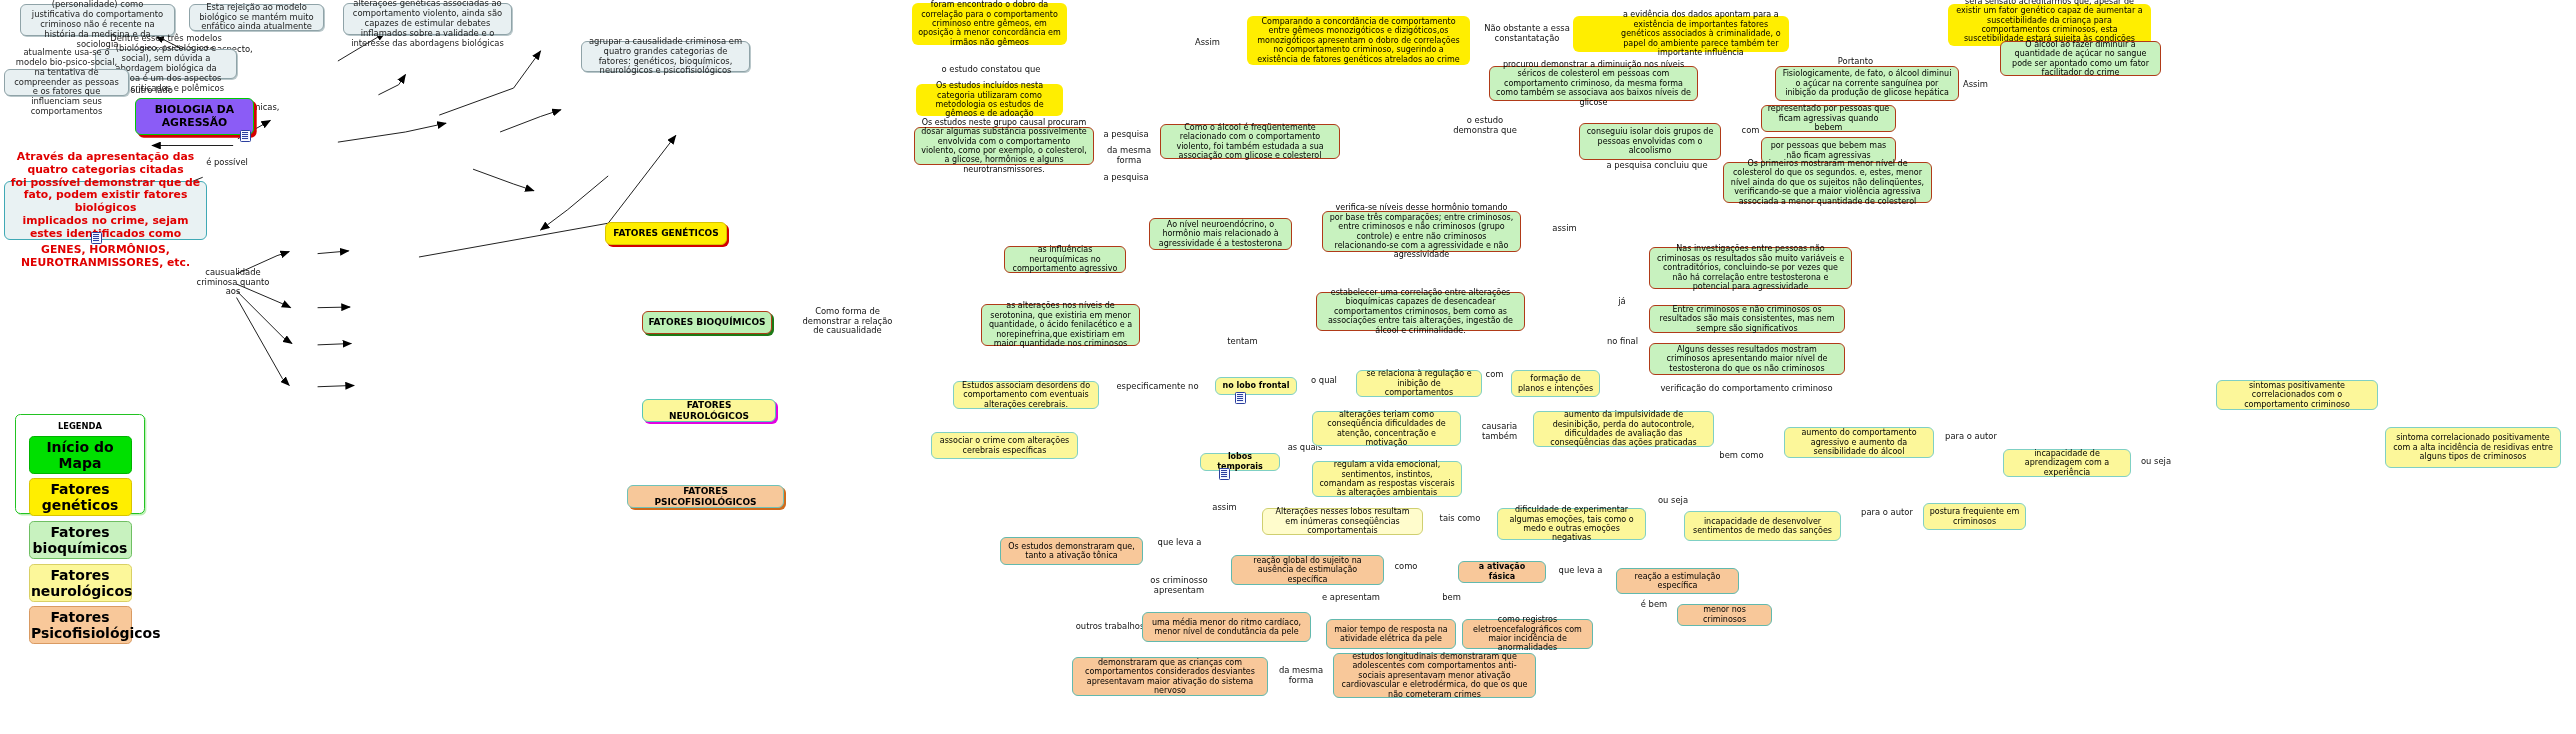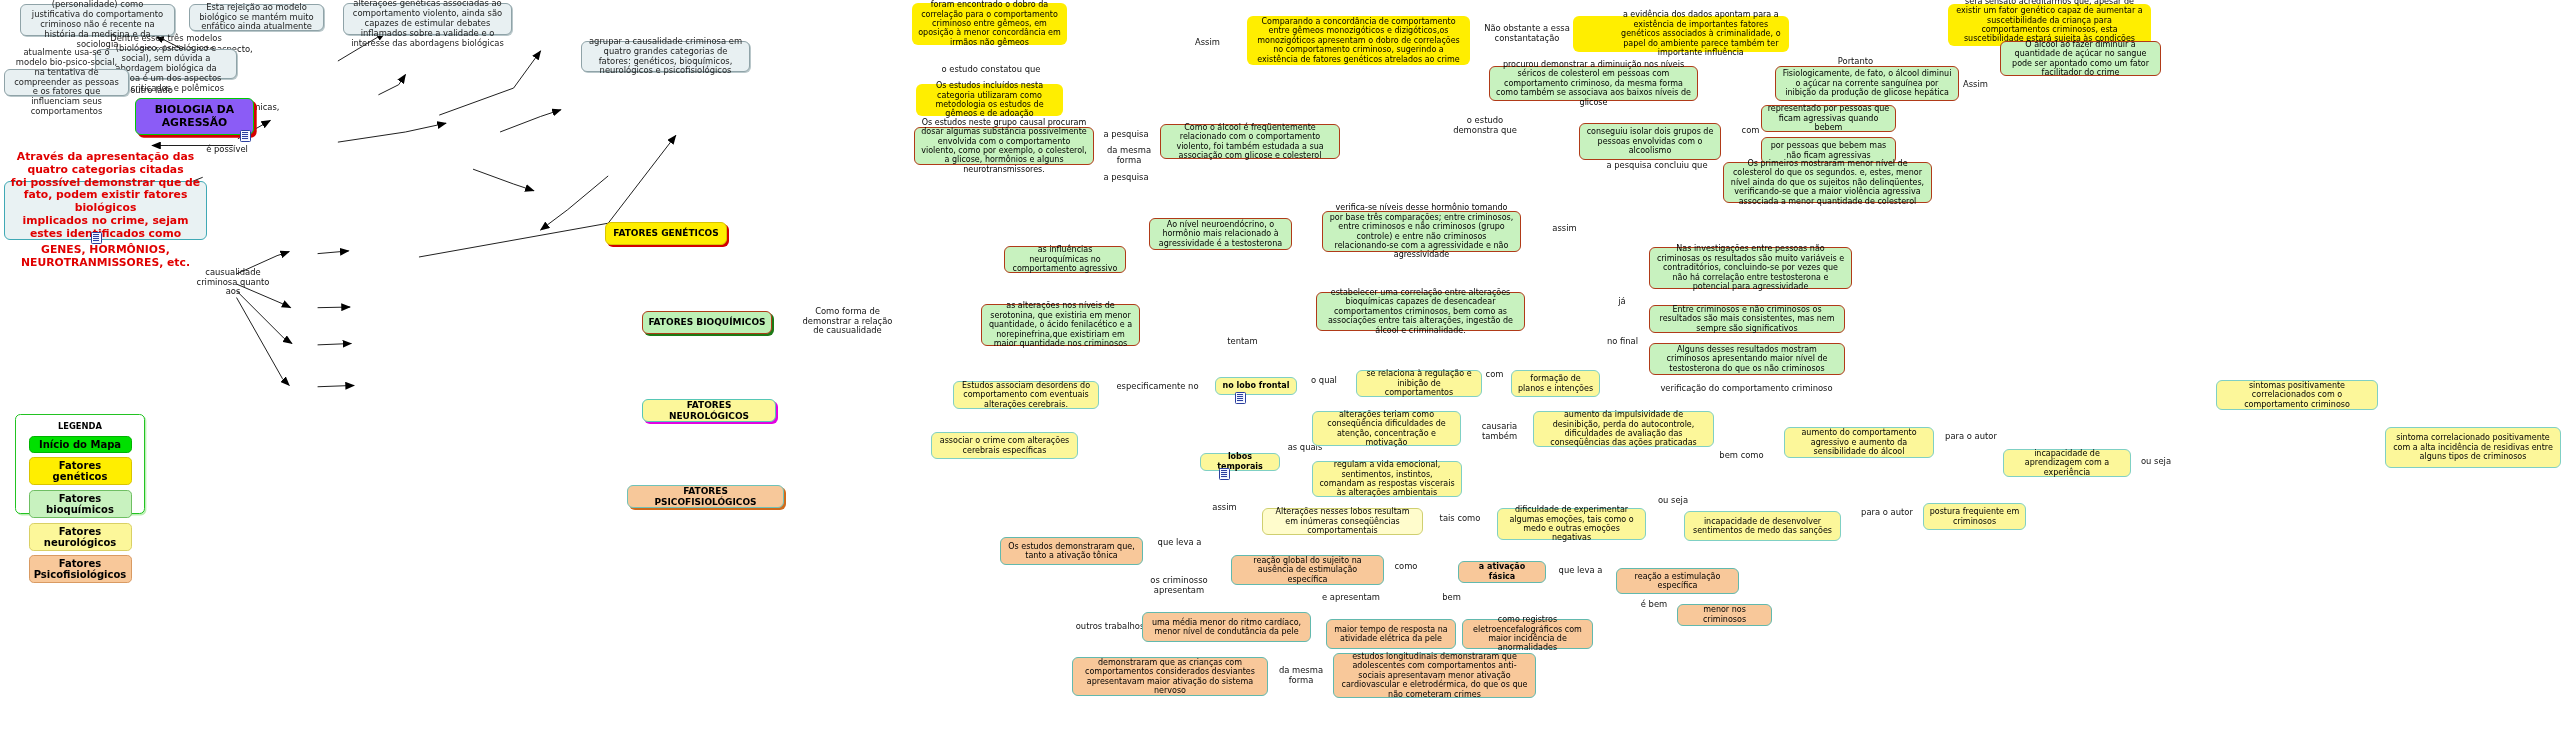--- a/index.html
+++ b/index.html
@@ -71,21 +71,21 @@
     position:absolute;left:15px;top:414px;width:128px;height:98px;
     background:#ffffff;border:1px solid #22c322;border-radius:5.4px;
     box-shadow:1.4px 1.4px 0 #bdf0b6;
     z-index:5;
   }
   #legend .leg-title{
     text-align:center;font-weight:bold;font-size:8.4px;margin-top:6px;color:#000;
   }
   #legend .chip{
     margin:4.7px auto 0;width:103px;box-sizing:border-box;
-    text-align:center;font-weight:bold;font-size:10px;
+    text-align:center;font-weight:bold;font-size:14px;
     border-radius:4.7px;padding:2px 1.4px;color:#000;
   }
   .chip.c-root{background:#00e000;border:0.7px solid #00b300;}
   .chip.c-gen {background:#ffee00;border:0.7px solid #d9c400;}
   .chip.c-bio {background:#c8f2bf;border:0.7px solid #6fbf63;}
   .chip.c-neu {background:#fcf79a;border:0.7px solid #d9d065;}
   .chip.c-psi {background:#f8c89a;border:0.7px solid #d99a62;}
 
   .noteicon{
     position:absolute;width:8.8px;height:10px;background:#eef2ff;
@@ -161,21 +161,21 @@
 
   <div class="lbl" style="left:132px;top:99px;width:61px;">para o autor</div>
 
   <div class="lbl" style="left:193px;top:103px;width:95px;">face as polêmicas, conclui</div>
 
   <div class="node n-root" style="left:135px;top:98px;width:119px;height:37px;">
     <span class="txt">BIOLOGIA DA AGRESSÃO</span>
   </div>
   <div class="noteicon" style="left:240px;top:130px;"></div>
 
-  <div class="lbl" style="left:200px;top:145px;width:54px;">é possível</div>
+  <div class="lbl" style="left:200px;top:158px;width:54px;">é possível</div>
 
   <div class="lbl" style="left:108px;top:185px;width:81px;">o autor concluir</div>
 
   <div class="node n-conclusion" style="left:4px;top:181px;width:203px;height:59px;flex-direction:column;">
     <span class="txt">Através da apresentação das quatro categorias citadas</span>
     <span class="txt">foi possível  demonstrar que de fato, podem existir fatores biológicos</span>
     <span class="txt">implicados no crime, sejam estes identificados como</span>
     <span class="txt" style="margin-top:4px;">GENES, HORMÔNIOS, NEUROTRANMISSORES, etc.</span>
   </div>
   <div class="noteicon" style="left:91px;top:232px;"></div>

